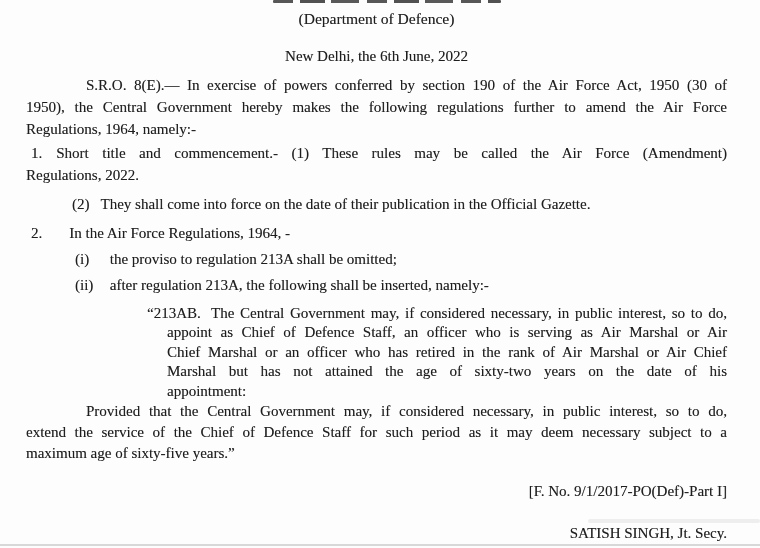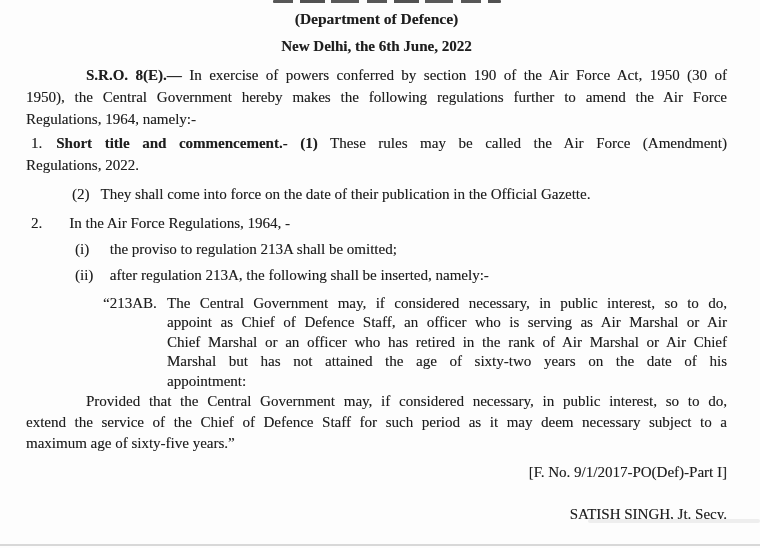--- a/index.html
+++ b/index.html
@@ -12,39 +12,39 @@
     position: relative;
     font-family: "Liberation Serif", "DejaVu Serif", serif;
     font-size: 15px;
     line-height: 22px;
     color: #1e1e1e;
     text-shadow: 0.2px 0.2px 0.35px rgba(20,20,20,0.4);
   }
   .doc {
     padding: 0 33px 0 26px;
   }
-  .b { font-weight: bold; }
+  .b { font-weight: normal; }
   .center { text-align: center; }
 
   
   .fragment {
     width: 228px; height: 3px;
     margin: 0 auto;
     transform: translateX(10px);
     background: repeating-linear-gradient(90deg,
       #2e2e2e 0 20px, transparent 20px 27px,
       #272727 27px 52px, transparent 52px 58px,
       #303030 58px 86px, transparent 86px 94px);
     opacity: 0.8;
     border-radius: 1px;
   }
 
   .t-dept   { margin-top: 5px;  font-size: 15.5px; }
   .t-notif  { margin-top: 7px;  font-size: 15.5px; letter-spacing: 0.4px; }
-  .t-date   { margin-top: 5px; font-weight: bold; }
+  .t-date   { margin-top: 15px; }
 
   
   .jline {
     text-align: justify;
     text-align-last: justify;
     white-space: nowrap;
   }
   .lastline { text-align: left; }
 
   .preamble { margin-top: 7px; }
@@ -68,26 +68,27 @@
 
   .insertion {
     margin-top: 8px;
     margin-left: 77px;
     width: 624px;
     line-height: 19.4px;
   }
   .ilabel {
     display: inline-block;
     width: 64px;
+    margin-left: 44px;
   }
   .icont { padding-left: 64px; }
 
   .proviso { margin-top: 0; line-height: 21px; }
 
-  .fno       { margin-top: 7px; text-align: right; }
+  .fno       { margin-top: 16px; text-align: right; }
   .signatory { margin-top: 20px; text-align: right; }
 
   
   .smudge {
     position: absolute;
     top: 519px; right: 0;
     width: 172px; height: 4px;
     background: #eeeeee;
     border-radius: 2px;
   }

